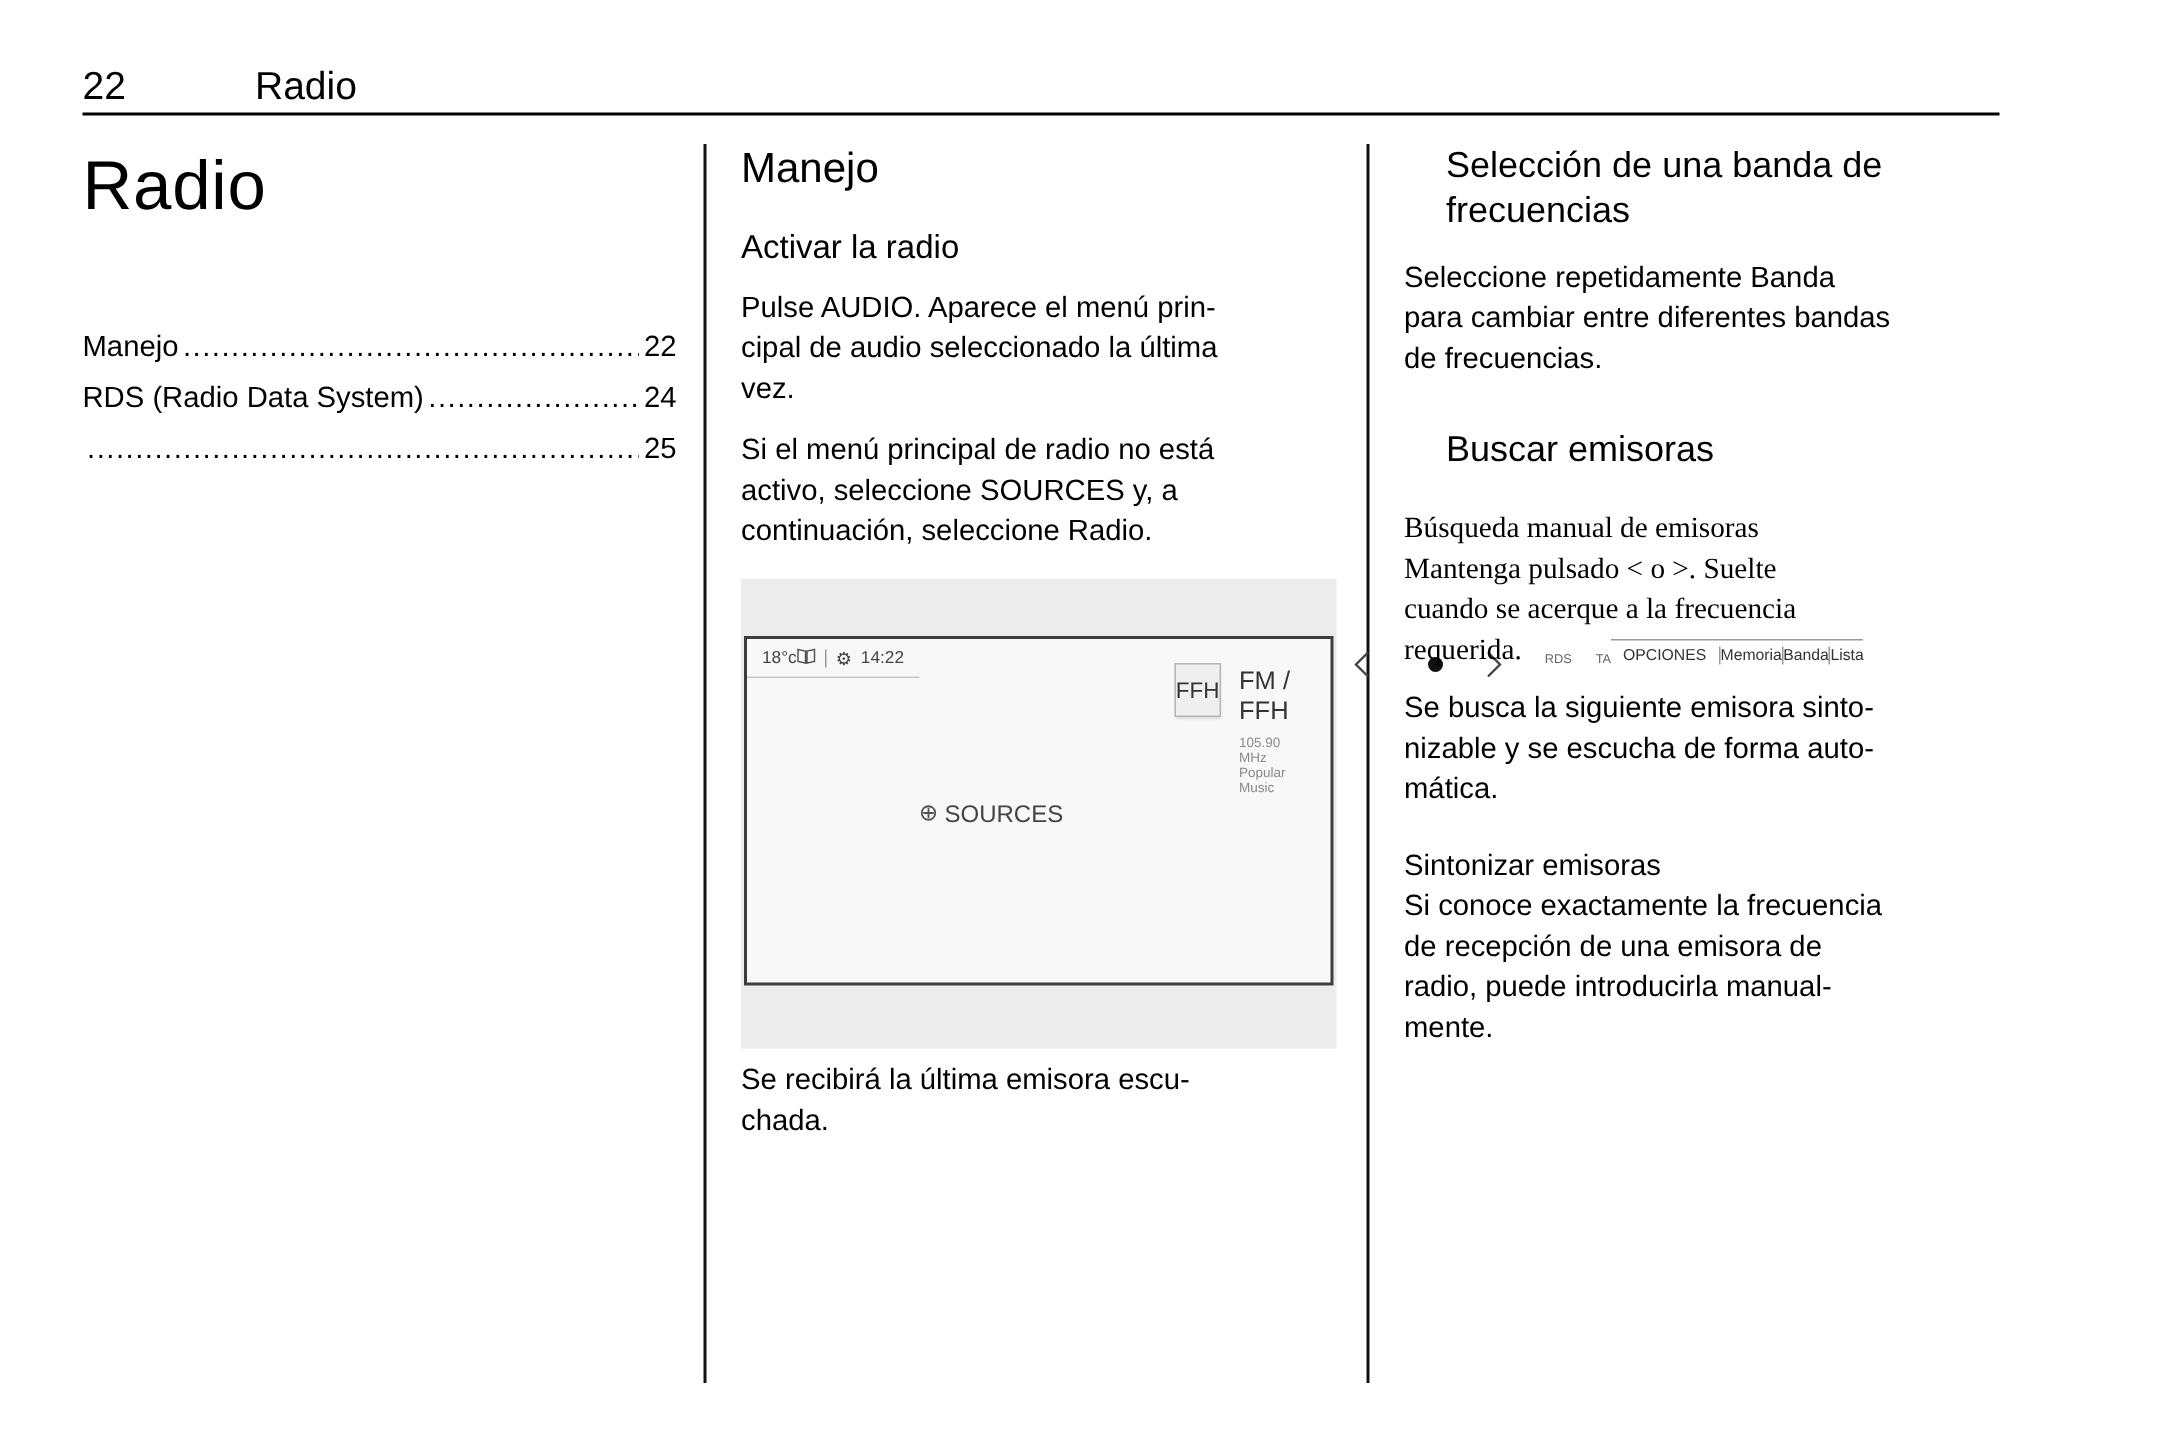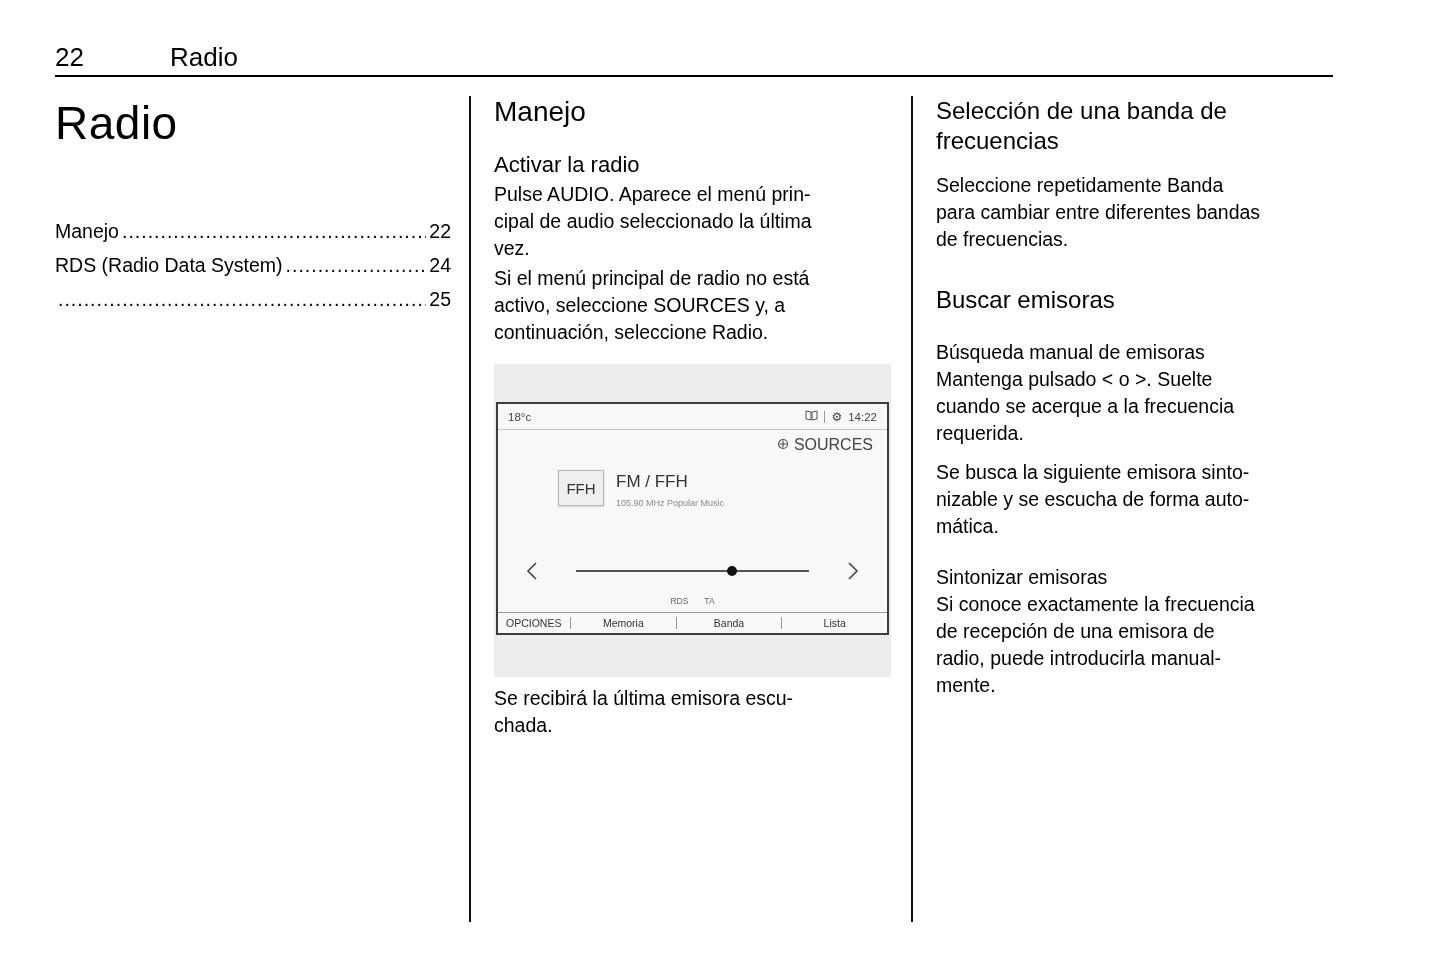--- a/index.html
+++ b/index.html
@@ -26,30 +26,30 @@
   .big-title { font-size:46px; font-weight:400; letter-spacing:0.5px; }
   .toc { margin-top:64px; font-size:19.5px; }
   .toc-row { display:flex; align-items:baseline; line-height:34px; }
   .toc-label { white-space:nowrap; }
   .toc-dots  { flex:1; overflow:hidden; white-space:nowrap; margin:0 3px; letter-spacing:1px; }
   .toc-page  { white-space:nowrap; }
 
   
   .h2 { font-size:28px; font-weight:400; }
   .h3 { font-size:22px; font-weight:400; margin-top:24px; }
-  .h2c { font-size:24px; font-weight:400; line-height:30px; white-space:pre-line; }
-  .body-p { font-size:19.5px; line-height:27px; margin-top:3px; white-space:pre-line; }
+  .h2c { font-size:24px; font-weight:400; line-height:30px; white-space:pre-line;margin-left:28px; }
+  .body-p { font-size:19.5px; line-height:27px; margin-top:14px; white-space:pre-line; }
   .sub-title { font-size:19.5px; line-height:27px; white-space:pre-line; }
   .sub-text  { font-size:19.5px; line-height:27px; white-space:pre-line; }
 
   
   .shot-panel { margin-top:18px; background:#ececec; padding:38px 2px 42px 2px; }
   .radio-display {
     background:#f8f8f8; border:2px solid #3c3c3c; height:233px;
-    display:flex; flex-direction:column; color:#333;
+    display:flex; flex-direction:row; color:#333;
   }
   .rd-status {
     height:26px; display:flex; align-items:center; justify-content:space-between;
     padding:0 10px; font-size:11.5px; border-bottom:1px solid #c7c7c7; color:#444;
   }
   .rd-status-right { display:flex; align-items:center; gap:6px; }
   .rd-sep { width:1px; height:12px; background:#999; }
   .gear-glyph { font-size:12px; line-height:1; }
   .rd-sources {
     display:flex; justify-content:flex-end; align-items:center; gap:5px;
@@ -193,21 +193,21 @@
 frecuencias</div>
   <p class="body-p" style="margin-top:16px;">Seleccione repetidamente Banda
 para cambiar entre diferentes bandas
 de frecuencias.</p>
 
   <div class="h2c" style="margin-top:32px;">Buscar emisoras</div>
 
   <div style="margin-top:24px;">
   </div>
 
-  <div style="margin-top:22px;">
+  <div style="margin-top:22px;font-family:Liberation Serif, serif;">
     <div class="sub-title">Búsqueda manual de emisoras</div>
     <div class="sub-text">Mantenga pulsado &lt; o &gt;. Suelte
 cuando se acerque a la frecuencia
 requerida.</div>
   </div>
 
   <p class="body-p" style="margin-top:12px;">Se busca la siguiente emisora sinto-
 nizable y se escucha de forma auto-
 mática.</p>
 

